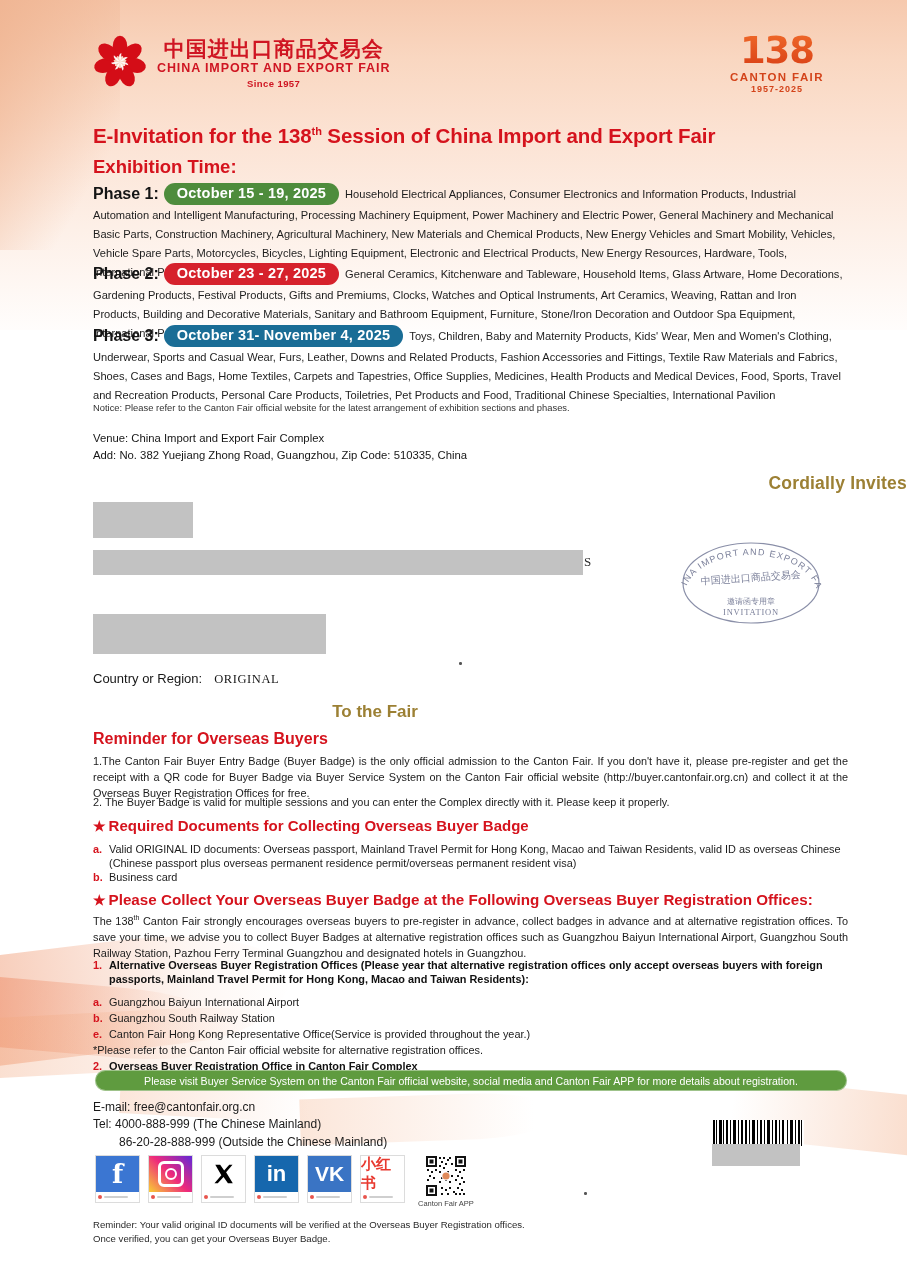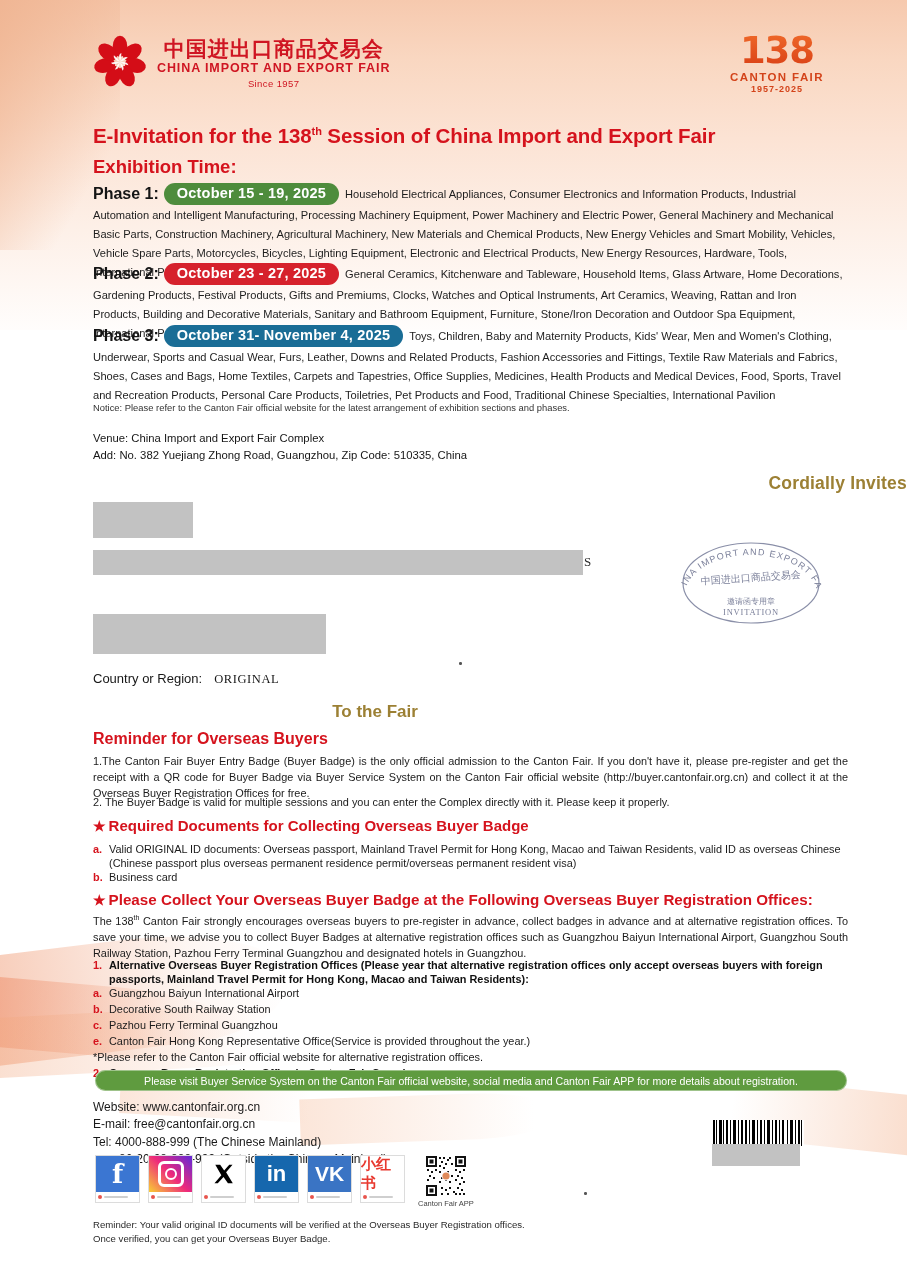--- a/index.html
+++ b/index.html
@@ -42,21 +42,21 @@
 
   .content{position:relative;z-index:5;}
 
   
   .header{position:absolute;left:0;top:32px;width:907px;height:78px;}
   .logo-wrap{position:absolute;left:92px;top:2px;display:flex;align-items:center;}
   .logo-flower{width:56px;height:56px;position:relative;margin-right:9px;}
   .logo-text-block{display:flex;flex-direction:column;align-items:center;}
   .logo-cn{height:26px;margin-bottom:1px;}
   .logo-en{font-size:12.5px;font-weight:bold;color:#cf1522;letter-spacing:.9px;line-height:1.1;}
-  .logo-since{font-size:9.5px;font-weight:normal;color:#cf1522;letter-spacing:.4px;margin-top:2px;}
+  .logo-since{font-size:9.5px;font-weight:bold;color:#cf1522;letter-spacing:.4px;margin-top:2px;}
 
   .fair138{position:absolute;right:75px;top:0px;width:110px;text-align:center;}
   .f138-num{font-size:37px;font-weight:bold;line-height:1;
     background:linear-gradient(180deg,#ef6a2a,#d93f16);
     -webkit-background-clip:text;background-clip:text;color:transparent;
     letter-spacing:-1px;font-family:"DejaVu Sans",sans-serif;}
   .f138-name{font-size:11.5px;font-weight:bold;color:#d3431a;letter-spacing:1.4px;margin-top:2px;}
   .f138-years{font-size:9px;font-weight:bold;color:#d3431a;letter-spacing:1px;margin-top:1px;}
 
   
@@ -283,44 +283,40 @@
     </div>
     <div class="ptext" style="top:913px;">
       <span>The 138</span><sup style="font-size:7px">th</sup><span> Canton Fair strongly encourages overseas buyers to pre-register in advance, collect badges in advance and at alternative registration offices. To save your time, we advise you to collect Buyer Badges at alternative registration offices such as Guangzhou Baiyun International Airport, Guangzhou South Railway Station, Pazhou Ferry Terminal Guangzhou and designated hotels in Guangzhou.</span>
     </div>
     <div class="list-item" style="top:957px;">
       <span class="lab-num">1.</span><span class="bold">Alternative Overseas Buyer Registration Offices (Please year that alternative registration offices only accept overseas buyers with foreign</span>
     </div>
     <div class="list-item bold" style="top:971px;padding-left:16px;width:739px;">passports, Mainland Travel Permit for Hong Kong, Macao and Taiwan Residents):</div>
 
     <div class="list-item" style="top:978px;">
-      <div style="margin-top:7px;">
+      <div style="margin-top:16px;">
         <span class="lab">a.</span><span>Guangzhou Baiyun International Airport</span>
       </div>
       <div>
-        <span class="lab">b.</span><span>Decorative South Railway Station</span>
-      </div>
-      <div>
-        <span class="lab">c.</span><span>Pazhou Ferry Terminal Guangzhou</span>
+        <span class="lab">b.</span><span>Guangzhou South Railway Station</span>
       </div>
       <div>
         <span class="lab">e.</span><span>Canton Fair Hong Kong Representative Office(Service is provided throughout the year.)</span>
       </div>
       <div>*Please refer to the Canton Fair official website for alternative registration offices.</div>
       <div>
         <span class="lab-num">2.</span><span class="bold">Overseas Buyer Registration Office in Canton Fair Complex</span>
       </div>
     </div>
 
     <div class="greenbar">
       <span>Please visit Buyer Service System on the Canton Fair official website, social media and Canton Fair APP for more details about registration.</span>
     </div>
 
     <div class="contact">
-      <div>Website: www.cantonfair.org.cn</div>
       <div>E-mail: free@cantonfair.org.cn</div>
       <div>Tel: 4000-888-999 (The Chinese Mainland)</div>
       <div class="indent">86-20-28-888-999 (Outside the Chinese Mainland)</div>
     </div>
 
     <div class="socials">
       <div class="sicon">
         <div class="glyph fb">f</div>
         <div class="strip">
             <span class="dotr"></span>

